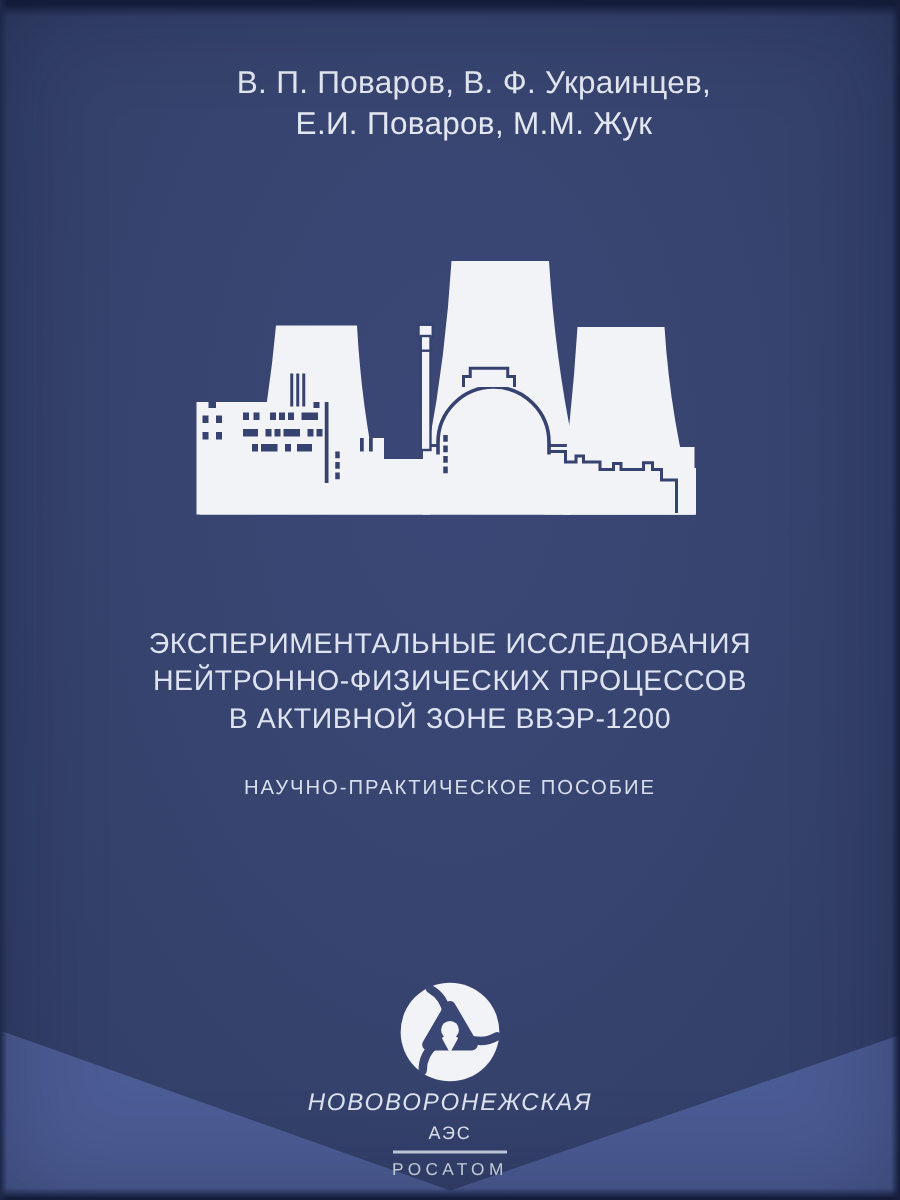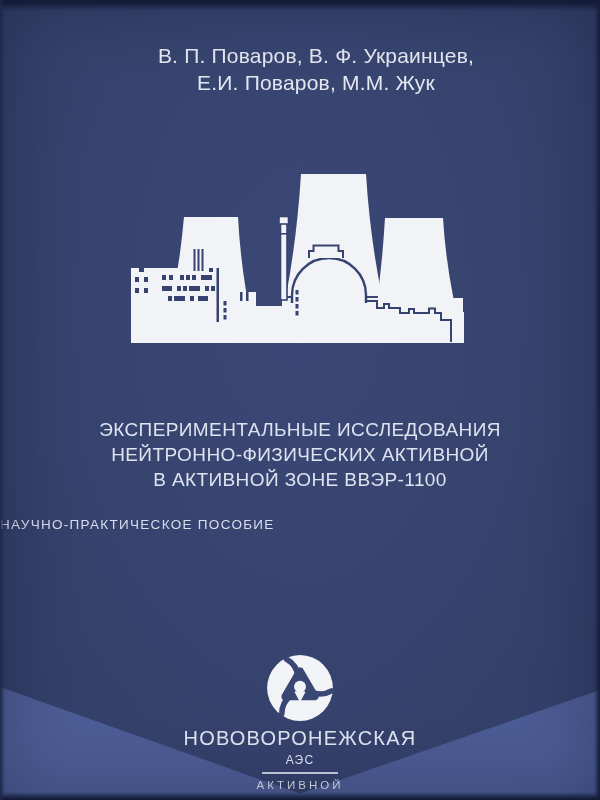--- a/index.html
+++ b/index.html
@@ -32,31 +32,31 @@
   }
   .plant-svg{position:absolute;left:95px;top:140px;}
 
   .title{
     position:absolute;top:417px;left:0;width:100%;
     text-align:center;color:#dde3ef;
     font-size:19px;line-height:25px;letter-spacing:.4px;
   }
   .subtitle{
     position:absolute;top:517px;left:0;width:100%;
-    color:#d7deec;
+    text-align:center;color:#d7deec;
     font-size:13.5px;letter-spacing:1.3px;
   }
 
   .logo-block{
     position:absolute;top:653px;left:0;width:100%;
     display:flex;flex-direction:column;align-items:center;
     color:#dde3ef;
   }
   .logo-mark{width:70px;height:70px;}
-  .org-line1{margin-top:4px;font-size:20px;letter-spacing:1.2px;}
+  .org-line1{margin-top:4px;font-size:16px;letter-spacing:1.2px;font-style:italic;}
   .org-line2{margin-top:3px;font-size:12px;letter-spacing:1.2px;}
   .logo-divider{margin-top:5px;width:76px;height:1.5px;background:#c6cfe2;}
   .brand{margin-top:5px;font-size:11.5px;letter-spacing:3px;color:#d3dae9;}
 
   .chevron-svg{position:absolute;left:0;top:685px;}
 </style>
 </head>
 <body>
 
 <div class="cover">
@@ -144,41 +144,41 @@
       <rect x="295.5" y="311" width="3" height="4.5"></rect>
     </g>
 
     <path d="M366,301 L377,301 L377,308 L384,308 L384,304 L389,304 L389,308 L400,308 L400,313
              L409,313 L409,309 L414,309 L414,313 L429,313 L429,308.5 L435,308.5 L435,313
              L441,313 L441,320 L451,320 L451,342" fill="none" stroke="#364371" stroke-width="2"></path>
   </svg>
 
   <div class="title">
     <div>ЭКСПЕРИМЕНТАЛЬНЫЕ ИССЛЕДОВАНИЯ</div>
-    <div>НЕЙТРОННО-ФИЗИЧЕСКИХ АКТИВНОЙ</div>
-    <div>В АКТИВНОЙ ЗОНЕ ВВЭР-1100</div>
+    <div>НЕЙТРОННО-ФИЗИЧЕСКИХ ПРОЦЕССОВ</div>
+    <div>В АКТИВНОЙ ЗОНЕ ВВЭР-1200</div>
   </div>
 
   <div class="subtitle">НАУЧНО-ПРАКТИЧЕСКОЕ ПОСОБИЕ</div>
 
   <div class="logo-block">
     <svg class="logo-mark" viewBox="0 0 100 100">
       <circle cx="50" cy="50" r="47" fill="#f2f3f6"></circle>
       <g fill="none" stroke="#3a4775" stroke-width="8" stroke-linecap="round">
         <path d="M31,9 Q45,17 47,33"></path>
         <path d="M31,9 Q45,17 47,33" transform="rotate(120,50,50)"></path>
         <path d="M31,9 Q45,17 47,33" transform="rotate(240,50,50)"></path>
       </g>
       <polygon points="50,26 71,62 29,62" fill="#3a4775" stroke="#3a4775" stroke-width="11" stroke-linejoin="round"></polygon>
       <circle cx="50" cy="48" r="8.5" fill="#f2f3f6"></circle>
       <polygon points="44,56 56,56 50,67" fill="#f2f3f6" stroke="#f2f3f6" stroke-width="3" stroke-linejoin="round"></polygon>
     </svg>
     <div class="org-line1">НОВОВОРОНЕЖСКАЯ</div>
     <div class="org-line2">АЭС</div>
     <div class="logo-divider"></div>
-    <div class="brand">АКТИВНОЙ</div>
+    <div class="brand">РОСАТОМ</div>
   </div>
 
   <div class="edge-top"></div>
   <div class="edge-bottom"></div>
   <div class="edge-right"></div>
   <div class="edge-left"></div>
 </div>
 
 </body></html>

